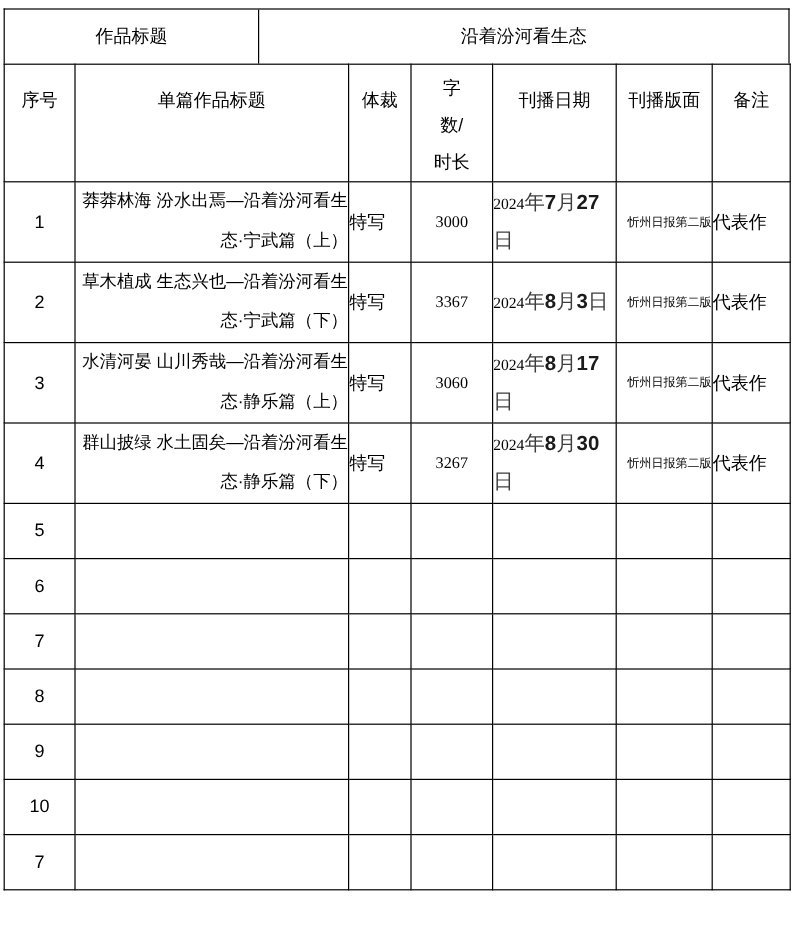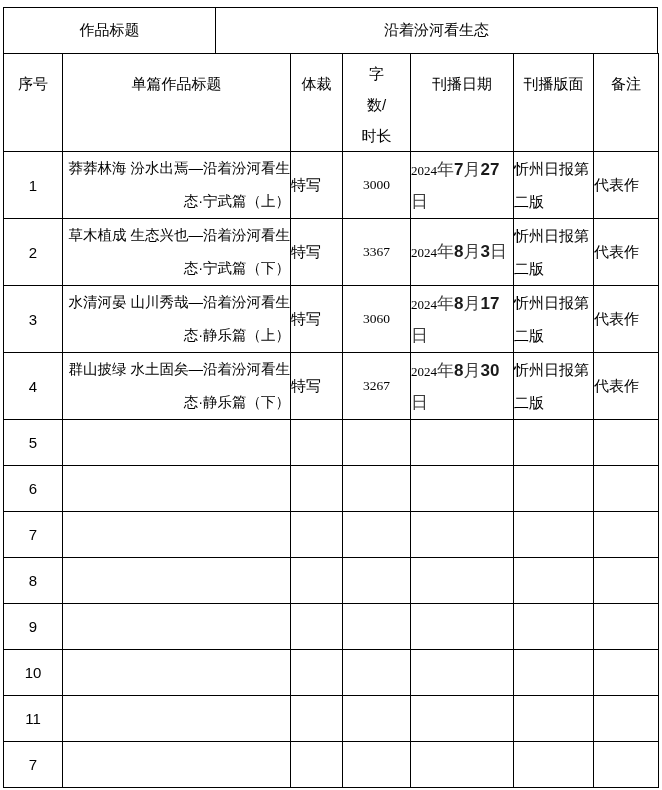--- a/index.html
+++ b/index.html
@@ -90,23 +90,23 @@
     vertical-align: middle;
     margin-left: 24px;
   }
   td.count {
     font-family: "Liberation Serif", serif;
     font-size: 13.5px;
     text-align: center;
     vertical-align: middle;
   }
   td.page {
-    font-size: 15px;
+    font-size: 10px;
     line-height: 33px;
-    text-align: left;
+    text-align: right;
     vertical-align: middle;
   }
   td.date {
     vertical-align: middle;
     line-height: 31px;
   }
   .dy { font-family: "Liberation Serif", serif; font-size: 13px; color: #000; }
   .dn { font-size: 17px; font-weight: bold; color: #1a1a1a; }
   .dc { font-size: 17px; color: #3d3d3d; }
 </style>
@@ -230,29 +230,20 @@
         <tr class="blank">
           <td class="serial">10</td>
           <td class="title"></td>
           <td class="genre"></td>
           <td class="count"></td>
           <td class="date"></td>
           <td class="page"></td>
           <td class="note"></td>
         </tr>
         <tr class="blank">
-          <td class="serial">11</td>
-          <td class="title"></td>
-          <td class="genre"></td>
-          <td class="count"></td>
-          <td class="date"></td>
-          <td class="page"></td>
-          <td class="note"></td>
-        </tr>
-        <tr class="blank">
           <td class="serial">7</td>
           <td class="title"></td>
           <td class="genre"></td>
           <td class="count"></td>
           <td class="date"></td>
           <td class="page"></td>
           <td class="note"></td>
         </tr>
       </tbody>
   </table>

